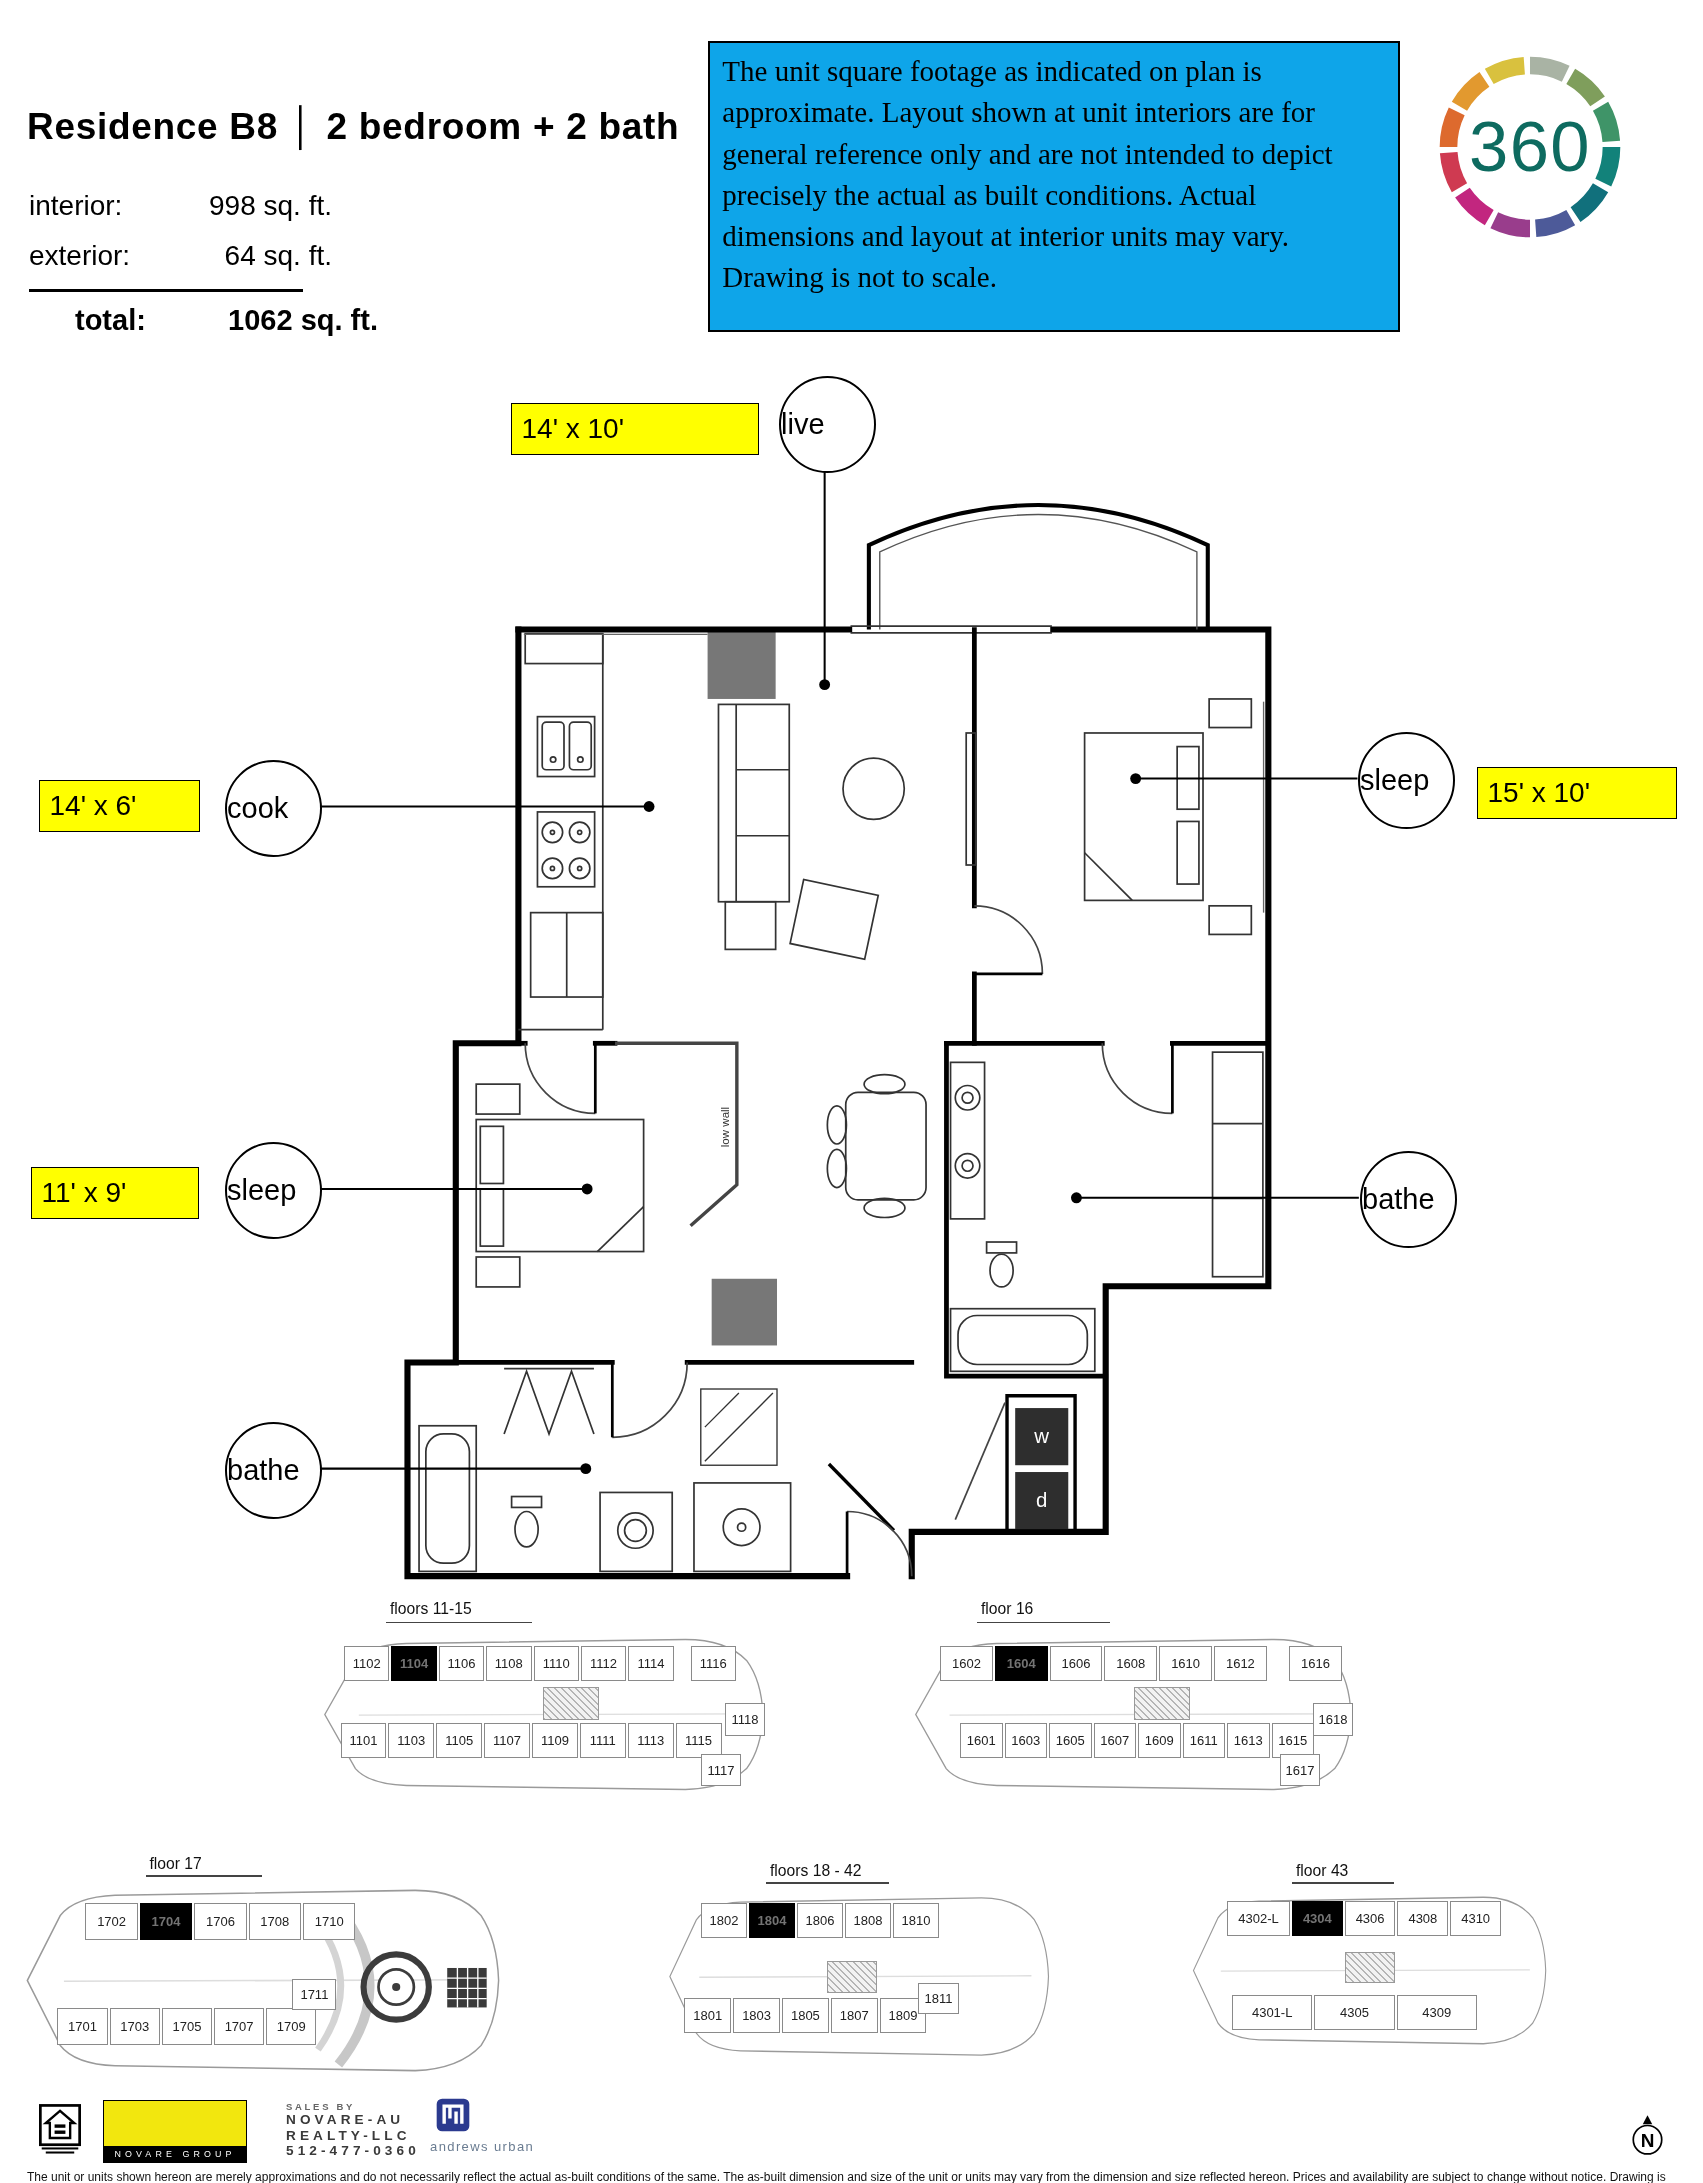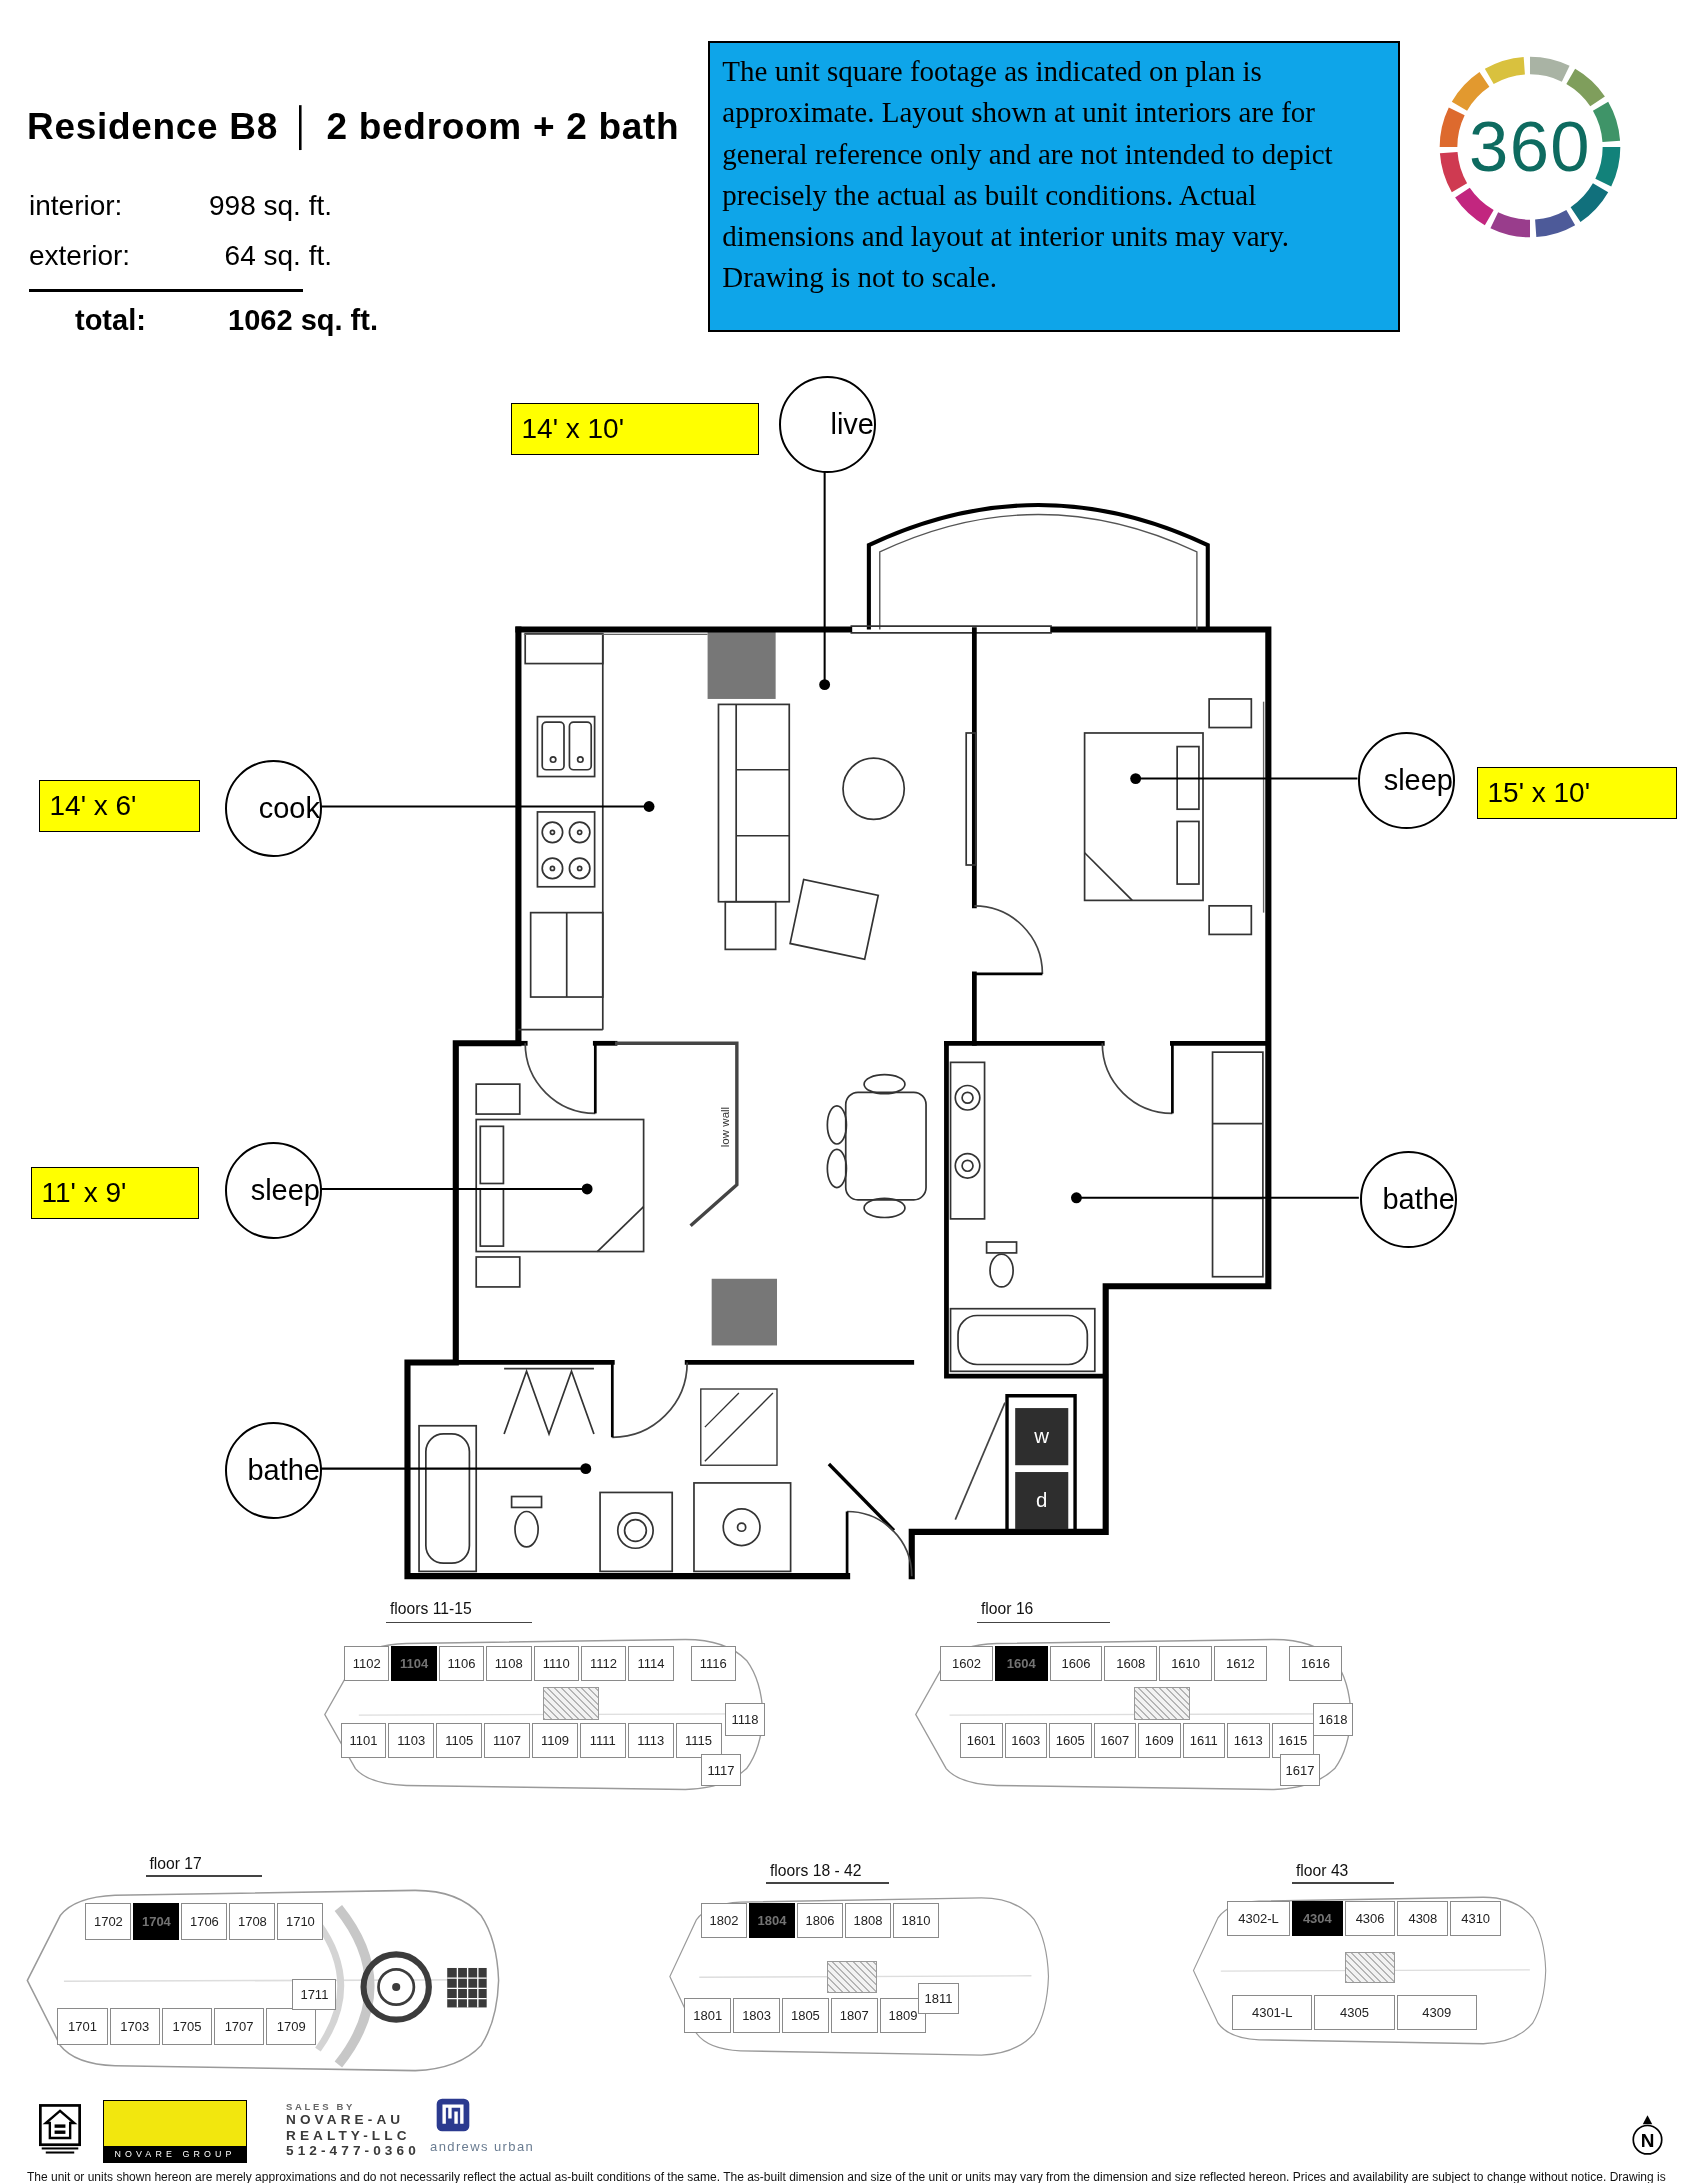--- a/index.html
+++ b/index.html
@@ -16,21 +16,21 @@
   .rule{position:absolute;left:29px;top:289px;width:274px;height:2.7px;background:#000;}
   .total{position:absolute;left:29px;top:304px;font-size:29px;font-weight:bold;display:flex;margin-left:46px;}
   .total .stat-label{width:136px;}
   .total .stat-value{width:167px;text-align:right;}
   .disc-box{position:absolute;left:708px;top:41px;width:692px;height:291px;background:#0ea5e9;border:2px solid #000;
             box-sizing:border-box;padding:8.2px 12.3px;font-family:"Liberation Serif",serif;font-size:29px;line-height:1.42;}
   .logo{position:absolute;left:1439px;top:56px;width:182px;height:182px;}
 
   
   .callout{position:absolute;width:93px;height:93px;border:2px solid #000;border-radius:50%;background:#fff;
-           display:flex;align-items:center;justify-content:flex-end;font-size:29px;z-index:6;}
+           display:flex;align-items:center;justify-content:flex-start;font-size:29px;z-index:6;}
   .dim{position:absolute;background:#ffff00;border:1.4px solid #000;height:52px;display:flex;align-items:center;
        padding-left:9.5px;font-size:28px;box-sizing:border-box;z-index:6;}
   #planSvg{position:absolute;left:204px;top:368px;z-index:2;}
 
   
   .plate{position:absolute;}
   .plate-title{position:absolute;font-size:15.7px;color:#111;white-space:nowrap;}
   .plate-tick{position:absolute;height:1.4px;background:#444;}
   .plate-shape{position:absolute;}
   .row{position:absolute;display:flex;gap:2px;z-index:3;}
@@ -369,21 +369,21 @@
       <path d="M 468 78 Q 560 192 468 308" stroke="#c7c7c7" stroke-width="14" fill="none"></path>
       <path d="M 438 100 Q 505 192 438 286" stroke="#d4d4d4" stroke-width="10" fill="none"></path>
       <circle cx="553" cy="194" r="48" stroke="#3c3c3c" stroke-width="9" fill="none"></circle>
       <circle cx="553" cy="194" r="26" stroke="#3c3c3c" stroke-width="4" fill="#ffffff"></circle>
       <circle cx="553" cy="194" r="6" fill="#3c3c3c"></circle>
       <g>
         <rect x="628" y="166" width="58" height="58" fill="#3a3a3a"></rect>
         <path d="M 628 181 H 686 M 628 196 H 686 M 628 211 H 686 M 643 166 V 224 M 658 166 V 224 M 673 166 V 224" stroke="#ffffff" stroke-width="2"></path>
       </g>
     </svg>
-    <div class="row" style="left:65px;top:48px;width:238px;height:37px;">
+    <div class="row" style="left:65px;top:48px;width:270px;height:37px;">
       <div class="cell">1702</div>
       <div class="cell hl">1704</div>
       <div class="cell">1706</div>
       <div class="cell">1708</div>
       <div class="cell">1710</div>
     </div>
     <div class="row" style="left:37px;top:153px;width:259px;height:37px;">
       <div class="cell">1701</div>
       <div class="cell">1703</div>
       <div class="cell">1705</div>

